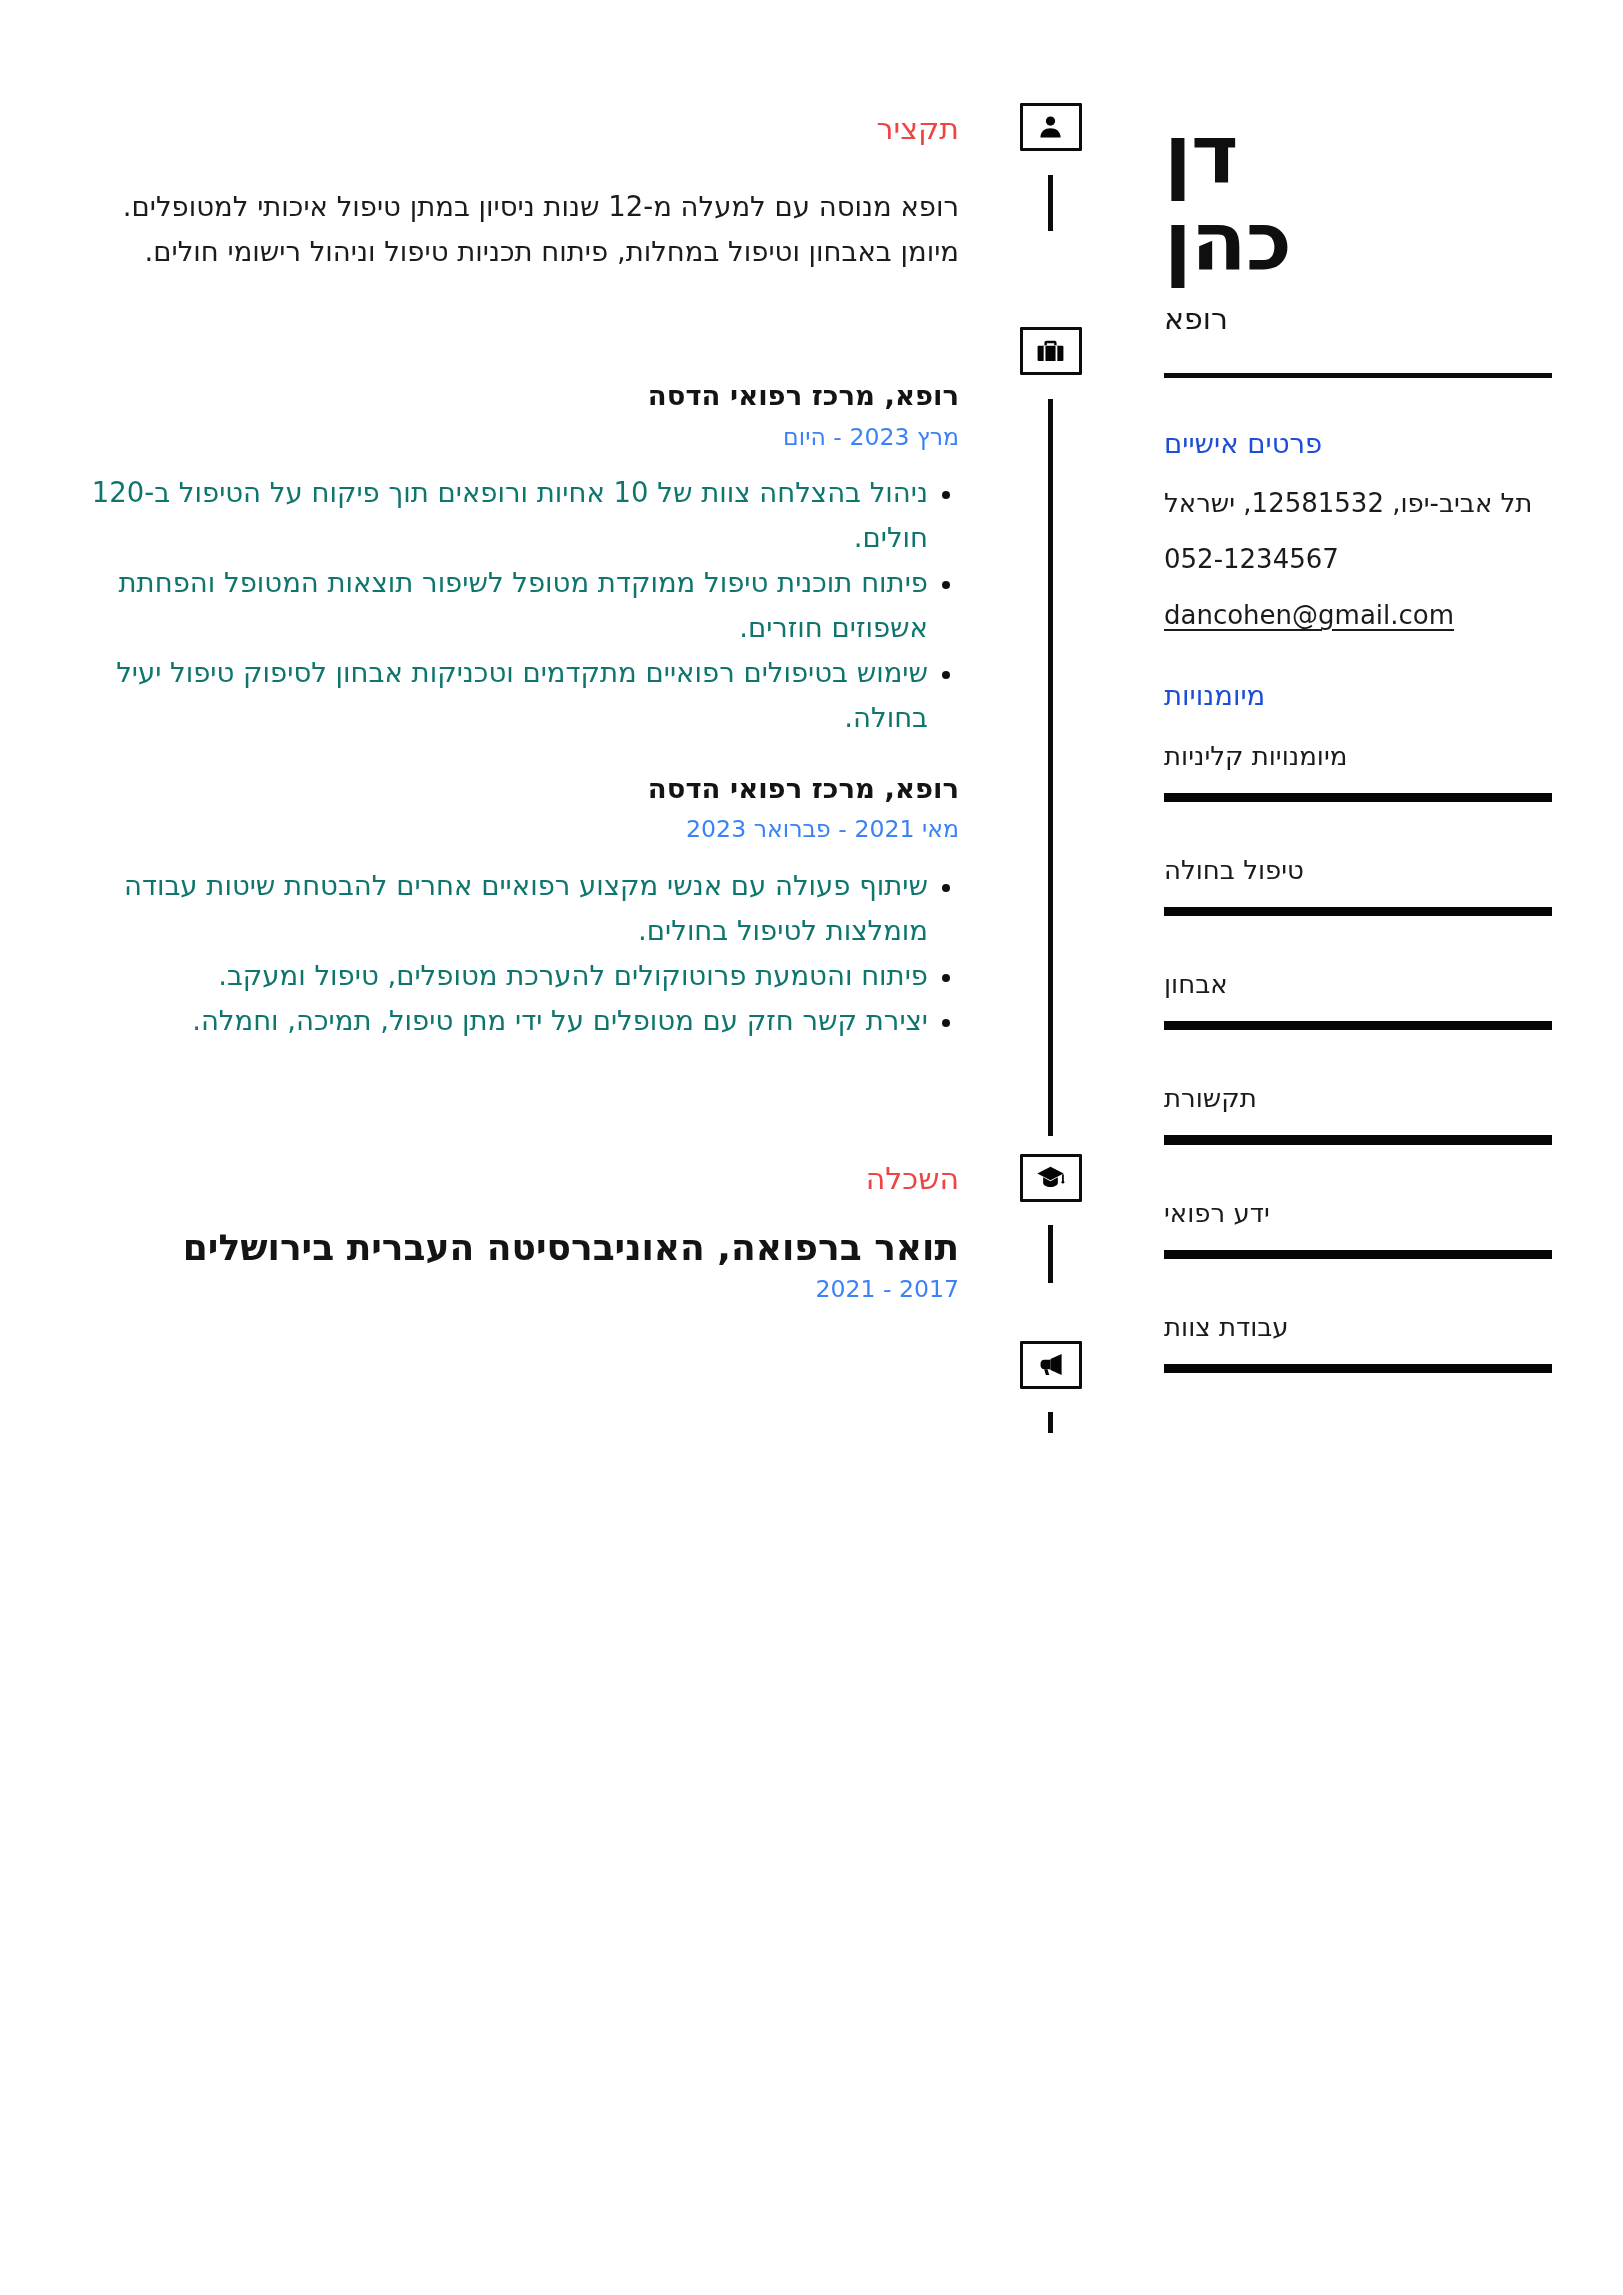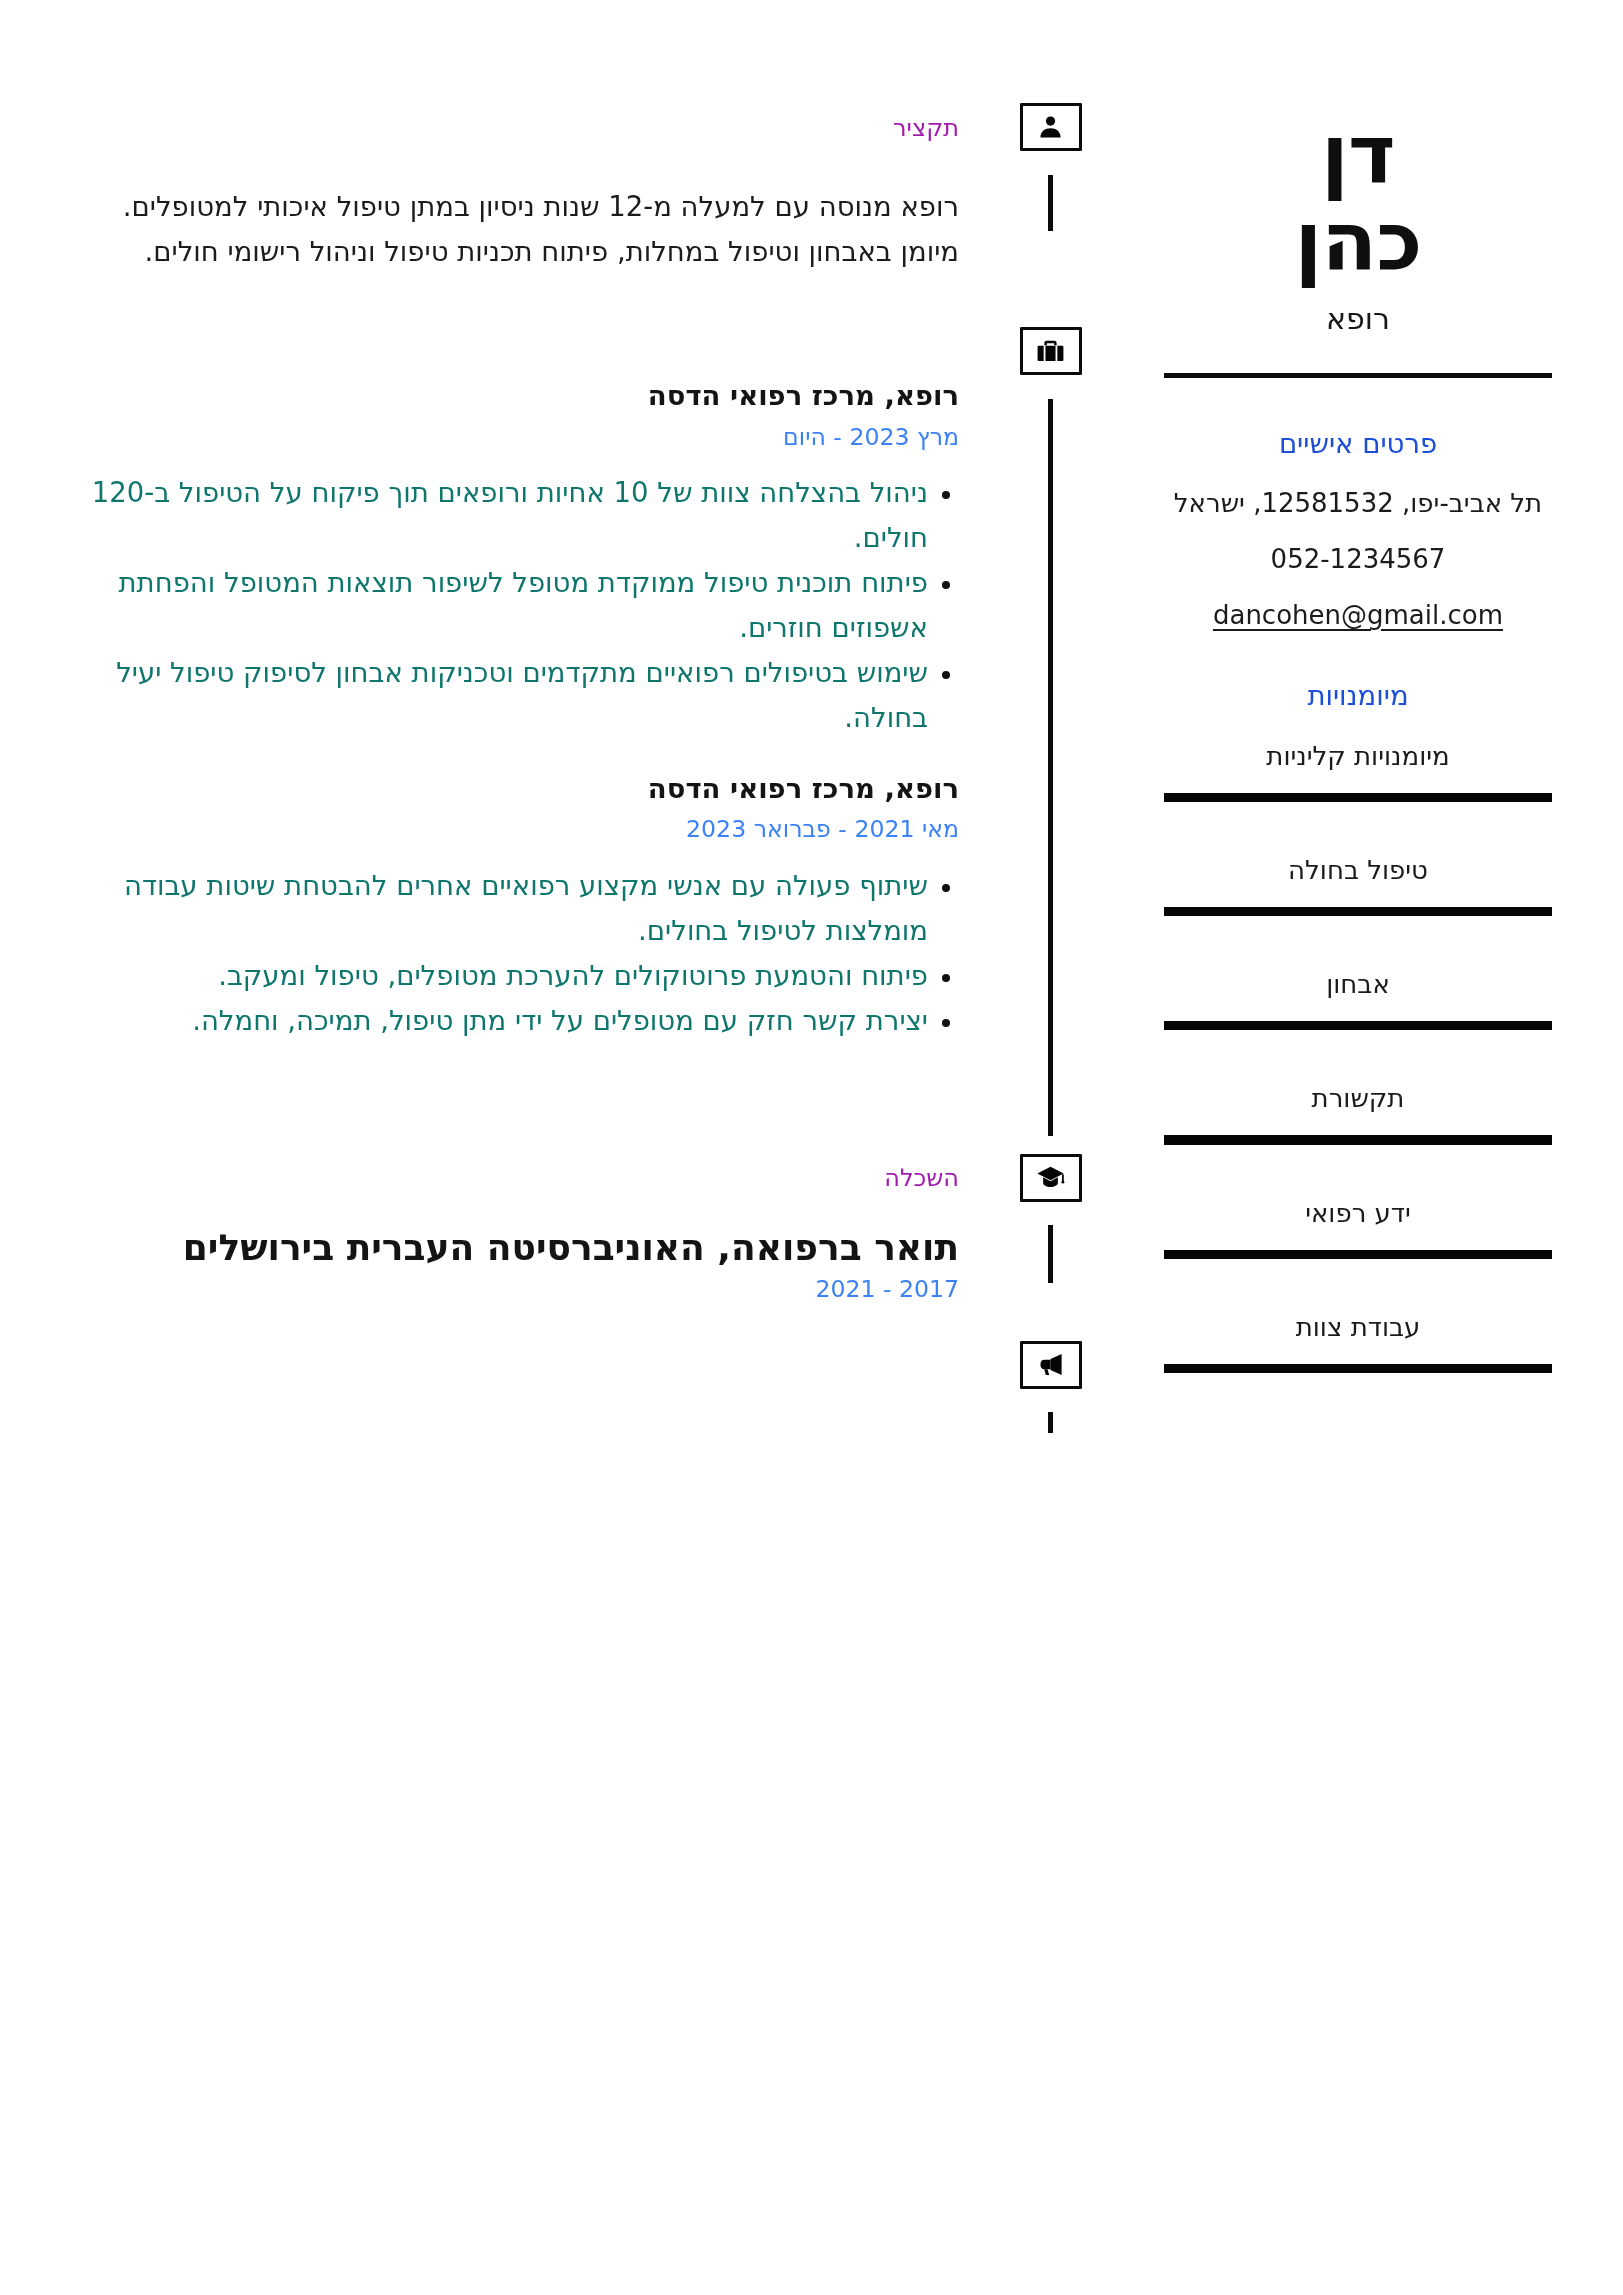--- a/index.html
+++ b/index.html
@@ -1,20 +1,20 @@
 <!DOCTYPE html>
 <html lang="he" dir="rtl" style="font-size:10.5px"><head>
 <meta charset="utf-8">
 <style>
   html,body{margin:0;padding:0;background:#fff;}
   body{font-family:"DejaVu Sans", sans-serif; color:#1c1c1c;}
   .page{position:relative; width:1623px; height:2295px; background:#ffffff; overflow:hidden; direction:rtl;}
 
   
-  .sidebar{position:absolute; top:111px; right:71px; width:388px; text-align:center;}
+  .sidebar{position:absolute; top:111px; right:71px; width:388px; text-align:left;}
   .name{font-size:81px; font-weight:700; line-height:1.07; color:#0f0f0f; letter-spacing:-0.7px;}
   .job-title{font-size:30px; margin-top:17px; color:#171717;}
   .rule{border:none; height:4.6px; background:#0c0c0c; margin:37px 0 0 0;}
   .side-heading{font-size:27.5px; font-weight:400; color:#1d4ed8; margin:48px 0 0 0; line-height:34px;}
   .contact{margin-top:29px;}
   .contact-line{font-size:26px; line-height:29px; margin-bottom:27px; color:#1b1b1b; display:block;}
   .email{text-decoration:underline; color:#1b1b1b; text-underline-offset:4.6px;}
   .skills{margin-top:29px;}
   .skill{margin-bottom:53px;}
   .skill-label{font-size:26px; line-height:31px; margin-bottom:21px; color:#1b1b1b;}
@@ -23,21 +23,21 @@
 
   
   .main{position:absolute; top:103px; left:65px; width:1051px;}
   .msection{display:flex; align-items:stretch;}
   .rail{width:131px; flex:none; display:flex; flex-direction:column; align-items:center;}
   .icon-box{width:56px; height:42px; border:3.9px solid #0b0b0b; border-radius:1.3px;
             display:flex; align-items:center; justify-content:center; background:#fff;}
   .icon-box svg{width:31px; height:31px; fill:#050505;}
   .tline{width:5.9px; background:#0b0b0b; margin-top:23.6px;}
   .mcontent{flex:1; padding-right:26px; min-width:0;}
-  .sec-heading{font-size:24px; font-weight:400; color:#a21caf; line-height:37px; margin-top:6.5px;}
+  .sec-heading{font-size:30px; font-weight:400; color:#ef4444; line-height:37px; margin-top:6.5px;}
   .summary-text{font-size:27.5px; line-height:45px; margin-top:37px; color:#1c1c1c;}
   .job{margin-top:0;}
   .job-head{font-size:27.5px; font-weight:700; line-height:34px; color:#141414;}
   .job1 .job-head{margin-top:51px;}
   .job2{margin-top:31px;}
   .dates{font-size:23.6px; line-height:29px; color:#3b82f6; margin-top:10.5px;}
   ul.bullets{margin:18.3px 0 0 0; padding:0 31px 0 0; list-style-position:outside;}
   ul.bullets li{font-size:27.5px; line-height:45px; color:#0f766e;}
   ul.bullets li::marker{color:#111; font-size:25px;}
   .edu-degree{font-size:36px; font-weight:700; line-height:34px; margin-top:34px; color:#141414;}

